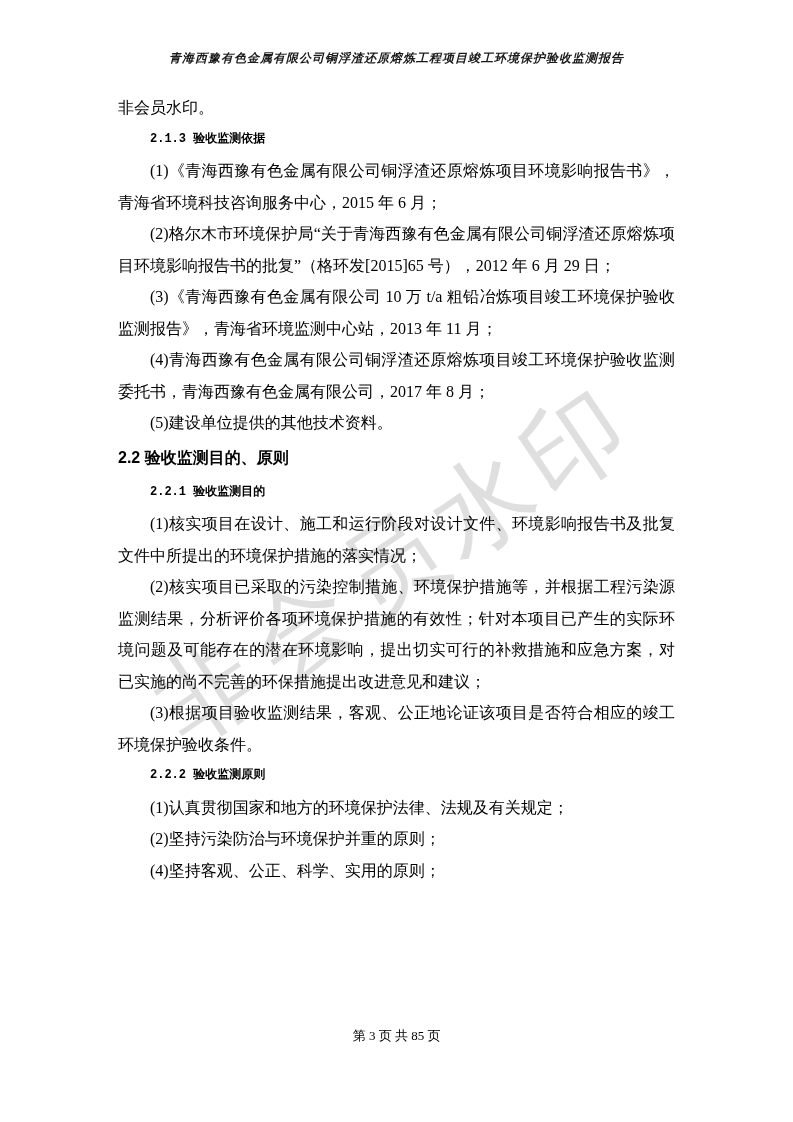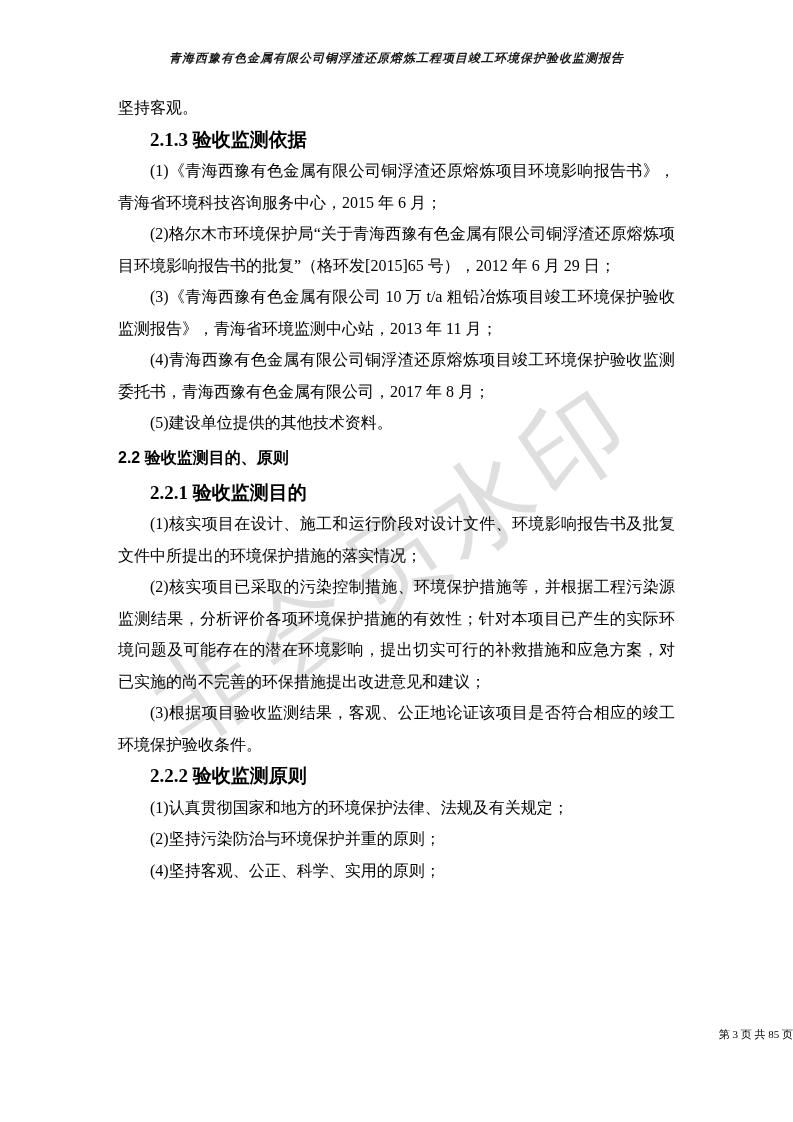--- a/index.html
+++ b/index.html
@@ -59,52 +59,52 @@
   }
   .content p.plain {
     text-indent: 0;
   }
   .content p.indent {
     text-indent: 32px;
   }
   .content p.h3 {
     font-weight: bold;
     text-indent: 32px;
-    font-family: Liberation Serif, serif;
-    font-size: 19px;
+    font-family: Liberation Mono, monospace;
+    font-size: 12px;
   }
   .content p.h2 {
     font-weight: bold;
     text-indent: 0;
     font-family: "Liberation Sans", "DejaVu Sans", sans-serif;
     font-size: 16px;
     line-height: 36px;
     margin: 1px 0 1px 0;
   }
   .page-footer {
     position: absolute;
     top: 1027px;
     left: 0;
     right: 0;
-    text-align: right;
-    font-size: 11px;
+    text-align: center;
+    font-size: 13px;
     z-index: 2;
   }
 </style>
 </head>
 <body>
 
 <div class="page">
 
   <div class="running-header">青海西豫有色金属有限公司铜浮渣还原熔炼工程项目竣工环境保护验收监测报告</div>
 
   <div class="watermark">非会员水印</div>
 
   <div class="content" id="doc-body">
-      <p class="plain">坚持客观。</p>
+      <p class="plain">非会员水印。</p>
       <p class="h3">2.1.3 验收监测依据</p>
       <p class="indent">(1)《青海西豫有色金属有限公司铜浮渣还原熔炼项目环境影响报告书》，青海省环境科技咨询服务中心，2015 年 6 月；</p>
       <p class="indent">(2)格尔木市环境保护局“关于青海西豫有色金属有限公司铜浮渣还原熔炼项目环境影响报告书的批复”（格环发[2015]65 号），2012 年 6 月 29 日；</p>
       <p class="indent">(3)《青海西豫有色金属有限公司 10 万 t/a 粗铅冶炼项目竣工环境保护验收监测报告》，青海省环境监测中心站，2013 年 11 月；</p>
       <p class="indent">(4)青海西豫有色金属有限公司铜浮渣还原熔炼项目竣工环境保护验收监测委托书，青海西豫有色金属有限公司，2017 年 8 月；</p>
       <p class="indent">(5)建设单位提供的其他技术资料。</p>
       <p class="h2">2.2 验收监测目的、原则</p>
       <p class="h3">2.2.1 验收监测目的</p>
       <p class="indent">(1)核实项目在设计、施工和运行阶段对设计文件、环境影响报告书及批复文件中所提出的环境保护措施的落实情况；</p>
       <p class="indent">(2)核实项目已采取的污染控制措施、环境保护措施等，并根据工程污染源监测结果，分析评价各项环境保护措施的有效性；针对本项目已产生的实际环境问题及可能存在的潜在环境影响，提出切实可行的补救措施和应急方案，对已实施的尚不完善的环保措施提出改进意见和建议；</p>

